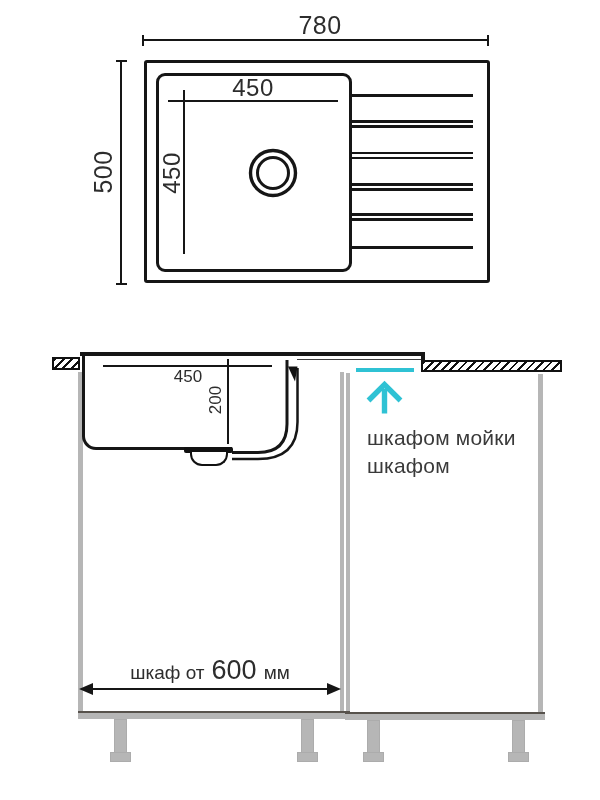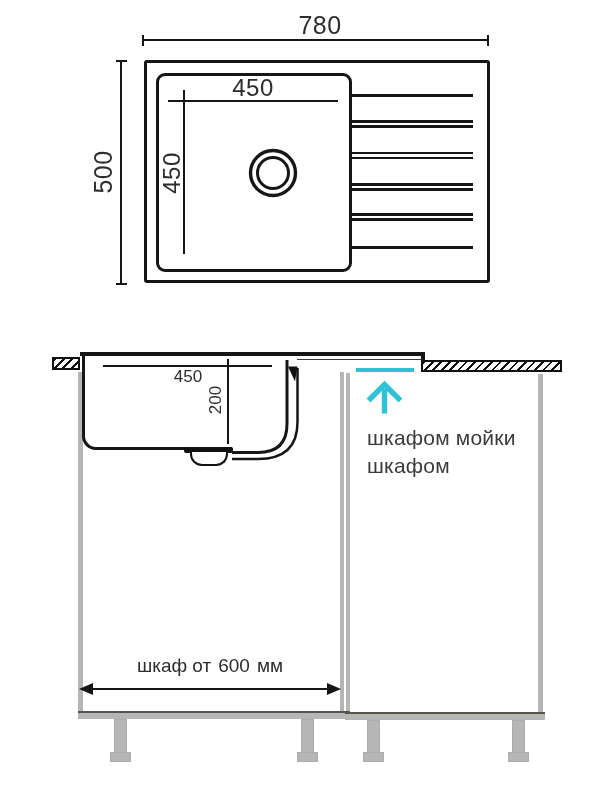--- a/index.html
+++ b/index.html
@@ -19,21 +19,21 @@
   .wall{position:absolute;width:5px;background:#b6b6b6;}
   .groove{position:absolute;left:0;width:121px;background:#161616;}
   .leg{position:absolute;width:13px;height:34px;background:#b6b6b6;box-shadow:inset 0 0 0 1px #acacac;}
   .foot{position:absolute;width:21px;height:10px;background:#b6b6b6;box-shadow:inset 0 0 0 1px #acacac;}
   .bottombar{position:absolute;height:8px;background:#b6b6b6;border-top:2.5px solid #57524c;box-sizing:border-box;}
   .note{position:absolute;left:367px;top:424px;font-size:21px;line-height:28.3px;
         color:#3a3a3a;letter-spacing:0.2px;}
   .cab-dim-label{position:absolute;left:84px;top:655px;width:252px;height:26px;
         display:flex;justify-content:center;align-items:baseline;gap:7px;color:#2d2d2d;text-align:center;}
   .cab-dim-label .small{font-size:19px;}
-  .cab-dim-label .big{font-size:19px;}
+  .cab-dim-label .big{font-size:27px;}
 </style>
 </head>
 <body>
 
 <div id="stage">
 
   <div>
 
     <div class="hline" style="left:142px;top:39px;width:347px;height:2.2px;"></div>
     <div class="vline" style="left:142px;top:35px;width:2px;height:11px;"></div>

